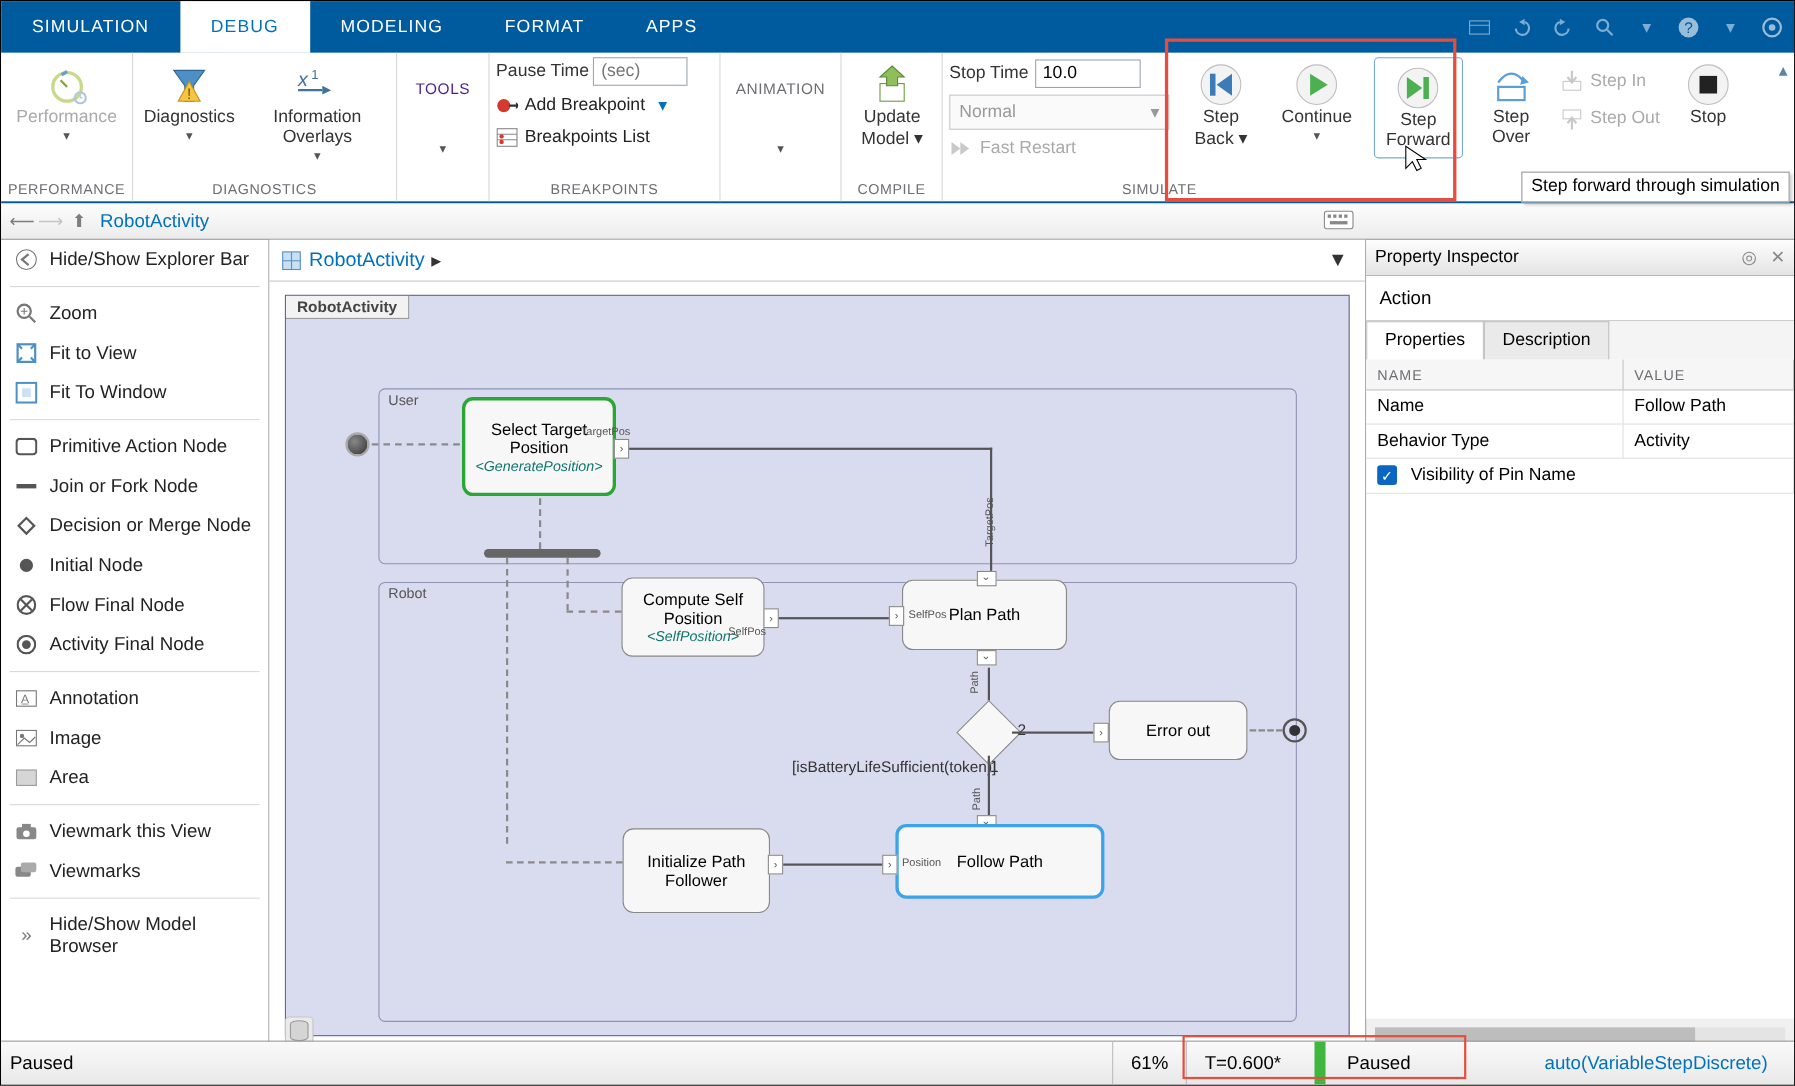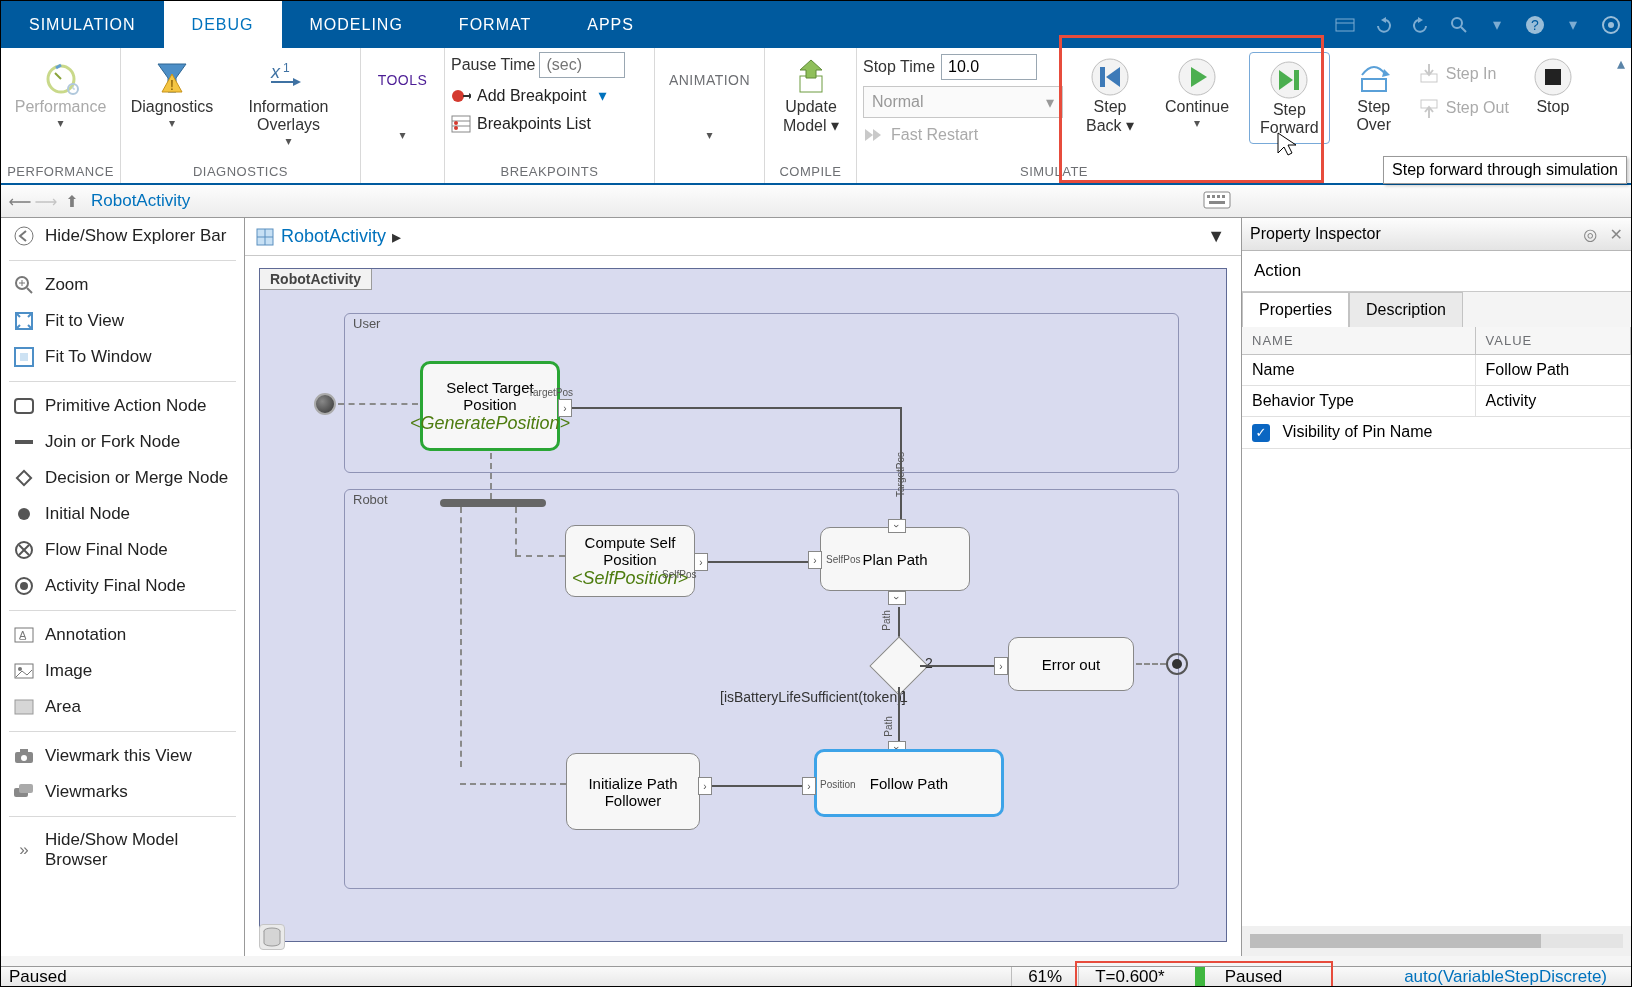--- a/index.html
+++ b/index.html
@@ -39,26 +39,26 @@
 .main { display: flex; height: calc(100% - 47px - 137px - 33px - 30px); }
 .leftpane { width: 244px; background: #fff; border-right: 1px solid #999; display: flex; flex-direction: column; overflow: hidden; }
 .leftpane .row { display: flex; align-items: center; gap: 10px; padding: 7px 12px; font-size: 17px; color: #222; cursor: pointer; }
 .leftpane hr { border: none; border-top: 1px solid #d9d9d9; margin: 6px 8px; }
 .leftpane .icon { width: 22px; height: 22px; display: flex; align-items: center; justify-content: center; flex-shrink: 0; }
 
 .canvaswrap { flex: 1; background: #fff; position: relative; }
 .crumb { height: 38px; border-bottom: 1px solid #c9c9c9; display: flex; align-items: center; padding: 0 10px; gap: 6px; font-size: 18px; color: #0072bd; }
 .canvas { position: absolute; left: 14px; right: 14px; top: 50px; bottom: 14px; background: #d9dbef; border: 1px solid #5f6a95; }
 .canvas-title { position: absolute; left: 0; top: 0; background: #f2f2f2; border: 1px solid #9b9b9b; border-top: none; border-left: none; border-top-right-radius: 0; padding: 2px 10px 2px 10px; font-size: 14px; font-weight: bold; color: #444; }
-.region { position: absolute; border: 1px solid #8f93b5; border-radius: 6px; }
+.region { position: absolute; border: 1px solid #8f93b5; border-radius: 6px; margin-top: 40px; }
 .region.user { left: 84px; top: 44px; width: 835px; height: 160px; background: rgba(255,255,255,0); }
 .region.robot { left: 84px; top: 220px; width: 835px; height: 400px; }
 .region .rlabel { position: absolute; left: 8px; top: 2px; font-size: 13px; color: #555; }
 .node { position: absolute; background: #f7f7f7; border: 1px solid #888; border-radius: 10px; display: flex; flex-direction: column; align-items: center; justify-content: center; font-size: 15px; padding: 6px 8px; text-align: center; }
-.node .sub { font-style: italic; font-size: 18px; color: #4d7c0f; }
+.node .sub { font-style: italic; font-size: 13px; color: #0f766e; }
 .node.green { border: 3px solid #2aa635; }
 .node.blue { border: 3px solid #3da3e8; }
 .pin { position: absolute; width: 14px; height: 18px; border: 1px solid #888; background: #fff; display: flex; align-items: center; justify-content: center; font-size: 10px; }
 .pin::after { content: "›"; color: #555; }
 .pinlabel { position: absolute; font-size: 10px; color: #555; }
 .initial { position: absolute; width: 22px; height: 22px; border-radius: 50%; background: radial-gradient(circle at 35% 35%, #888, #333); border: 2px solid #aaa; }
 .final { position: absolute; width: 22px; height: 22px; border-radius: 50%; border: 2px solid #555; display: flex; align-items: center; justify-content: center; }
 .final::after { content: ""; width: 10px; height: 10px; border-radius: 50%; background: #333; }
 .forkbar { position: absolute; height: 8px; background: #666; border-radius: 4px; }
 .decision { position: absolute; width: 42px; height: 42px; border: 1px solid #888; background: #f7f7f7; transform: rotate(45deg); }
@@ -74,21 +74,21 @@
 .ptabs .ptab { padding: 8px 16px; font-size: 16px; border: 1px solid #c3c3c3; border-bottom: none; background: #eaeaea; }
 .ptabs .ptab.active { background: #fff; }
 .proptable { width: 100%; border-collapse: collapse; font-size: 16px; background: #fff; }
 .proptable th { text-align: left; font-weight: normal; color: #6d6f73; font-size: 13px; letter-spacing: 1px; border-bottom: 1px solid #c3c3c3; border-right: 1px solid #c3c3c3; padding: 6px 10px; background: #f6f6f6; }
 .proptable td { border-bottom: 1px solid #e0e0e0; border-right: 1px solid #e0e0e0; padding: 6px 10px; }
 .chk { width: 18px; height: 18px; background: #0a66c2; border-radius: 3px; display: inline-flex; align-items: center; justify-content: center; color: #fff; font-size: 13px; margin-right: 8px; }
 .scrollbar { height: 14px; background: #e4e4e4; margin: 8px; position: relative; }
 .scrollbar .thumb { position: absolute; left: 0; width: 78%; top: 0; bottom: 0; background: #bdbdbd; }
 
 
-.status { position: absolute; left: 0; right: 0; bottom: 0; height: 20px; background: linear-gradient(#fafafa,#e8e8e8); border-top: 1px solid #9a9a9a; display: flex; align-items: center; font-size: 17px; padding: 0 8px; }
+.status { position: absolute; left: 0; right: 0; bottom: 0; height: 40px; background: linear-gradient(#fafafa,#e8e8e8); border-top: 1px solid #9a9a9a; display: flex; align-items: center; font-size: 17px; padding: 0 8px; }
 .status .spacer { flex: 1; }
 .status .cell { padding: 0 16px; border-left: 1px solid #bdbdbd; height: 100%; display: flex; align-items: center; }
 .status .green { width: 10px; height: 100%; background: #3fb73f; margin-right: 20px; }
 .redbox2 { position: absolute; border: 2px solid #e74c3c; pointer-events: none; z-index: 40; }
 .status .solver { color: #0072bd; }
 .cursor-overlay { position:absolute; left: 1275px; top: 130px; z-index: 70; pointer-events:none; }
 </style>
 </head>
 <body>
 

